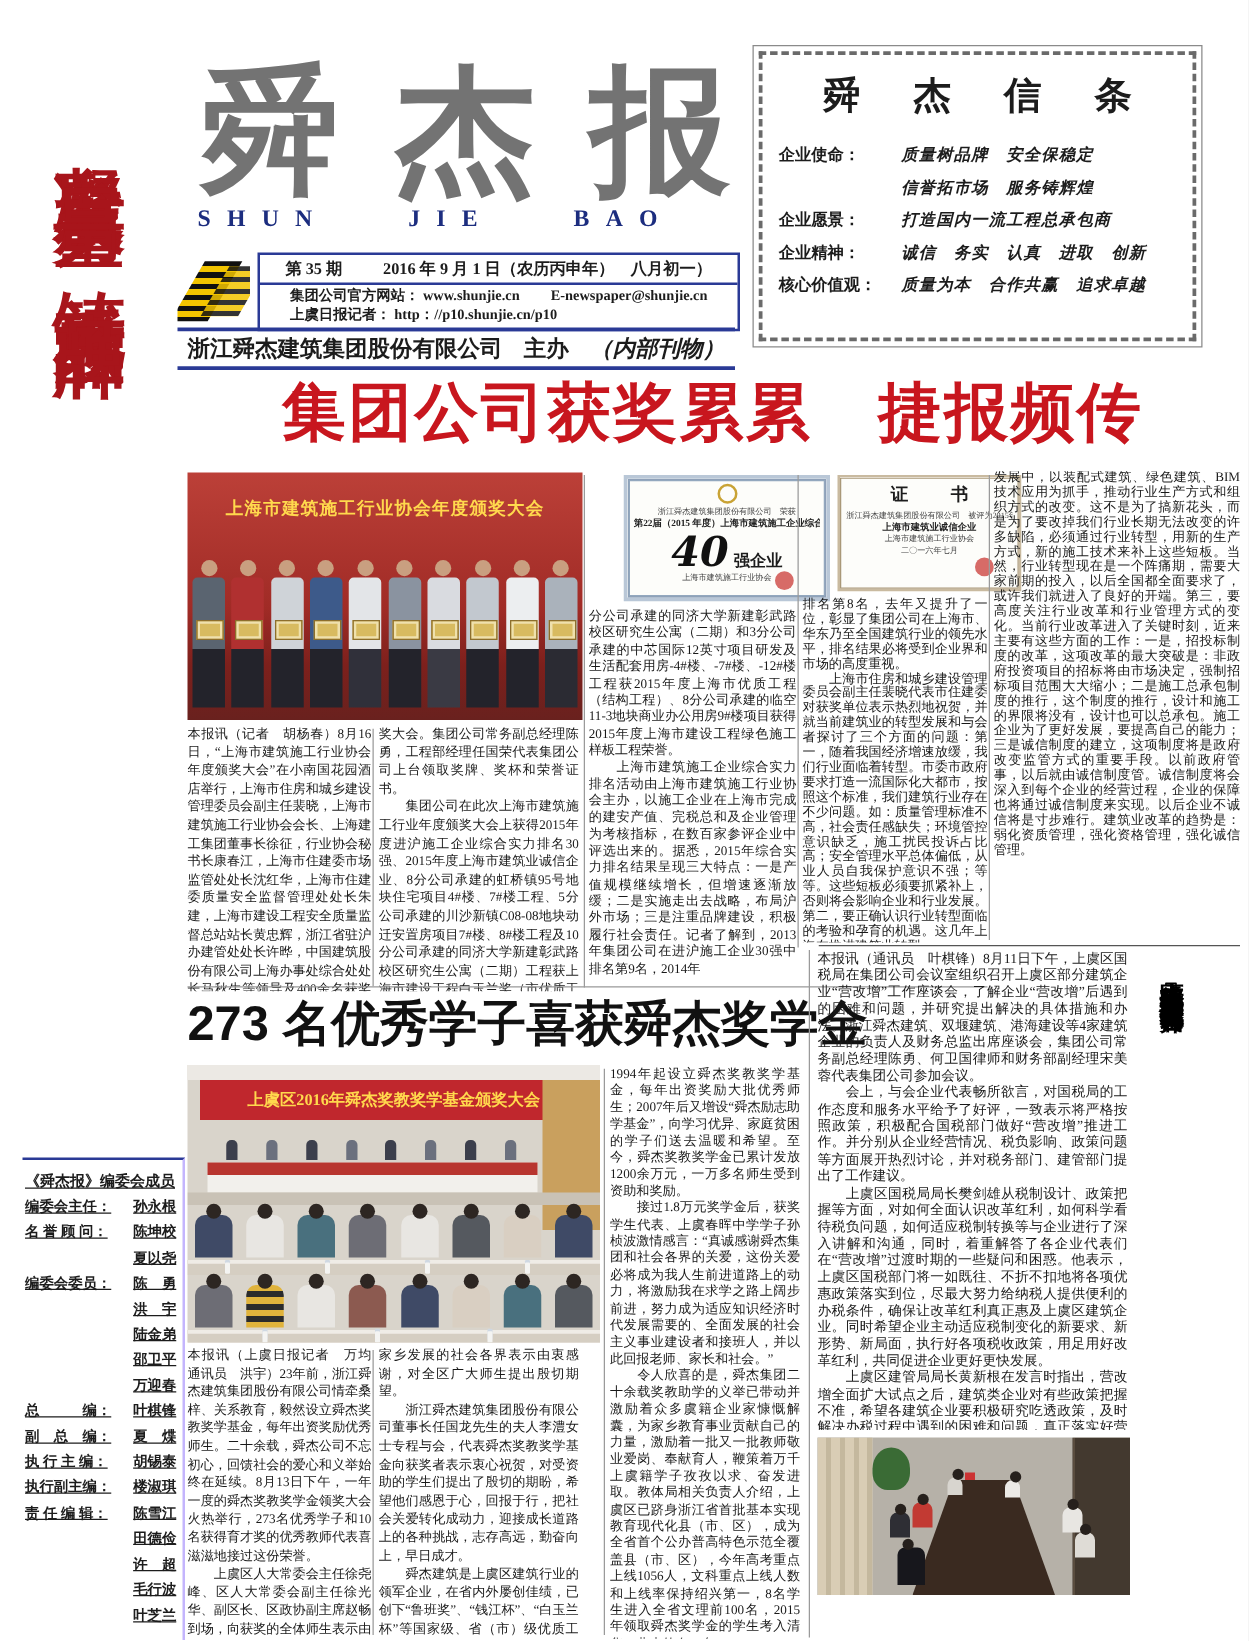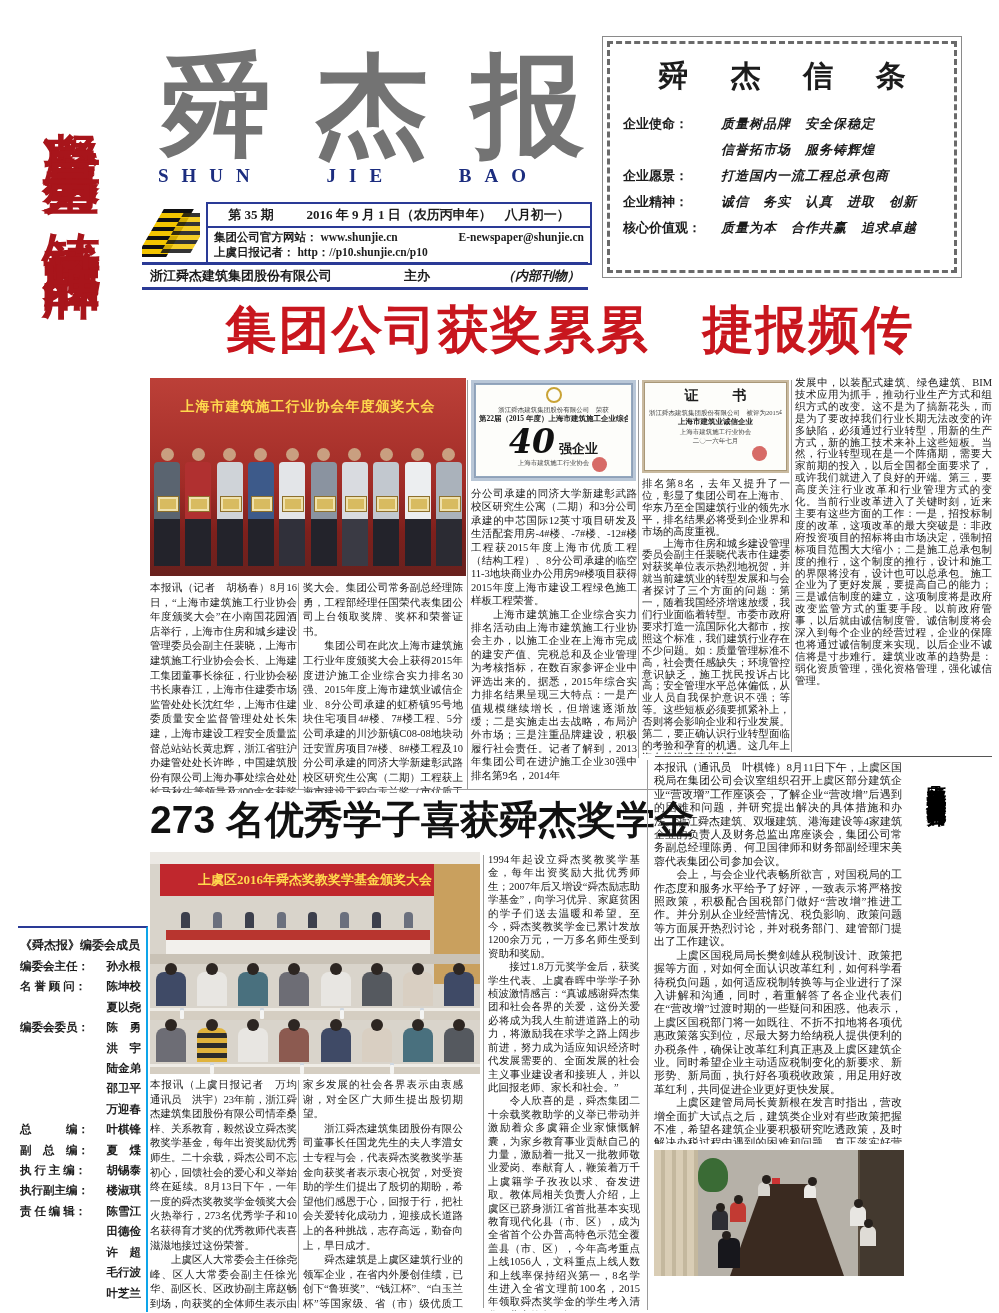--- a/index.html
+++ b/index.html
@@ -16,24 +16,24 @@
     font-weight:bold;font-size:112px;line-height:150px;letter-spacing:44px;white-space:nowrap;text-indent:10px;}
   .mast-pinyin{left:158px;top:165px;width:430px;color:#1c2d7f;font-weight:bold;font-size:19px;
     letter-spacing:13px;word-spacing:46px;font-family:"Liberation Serif",serif;white-space:nowrap;}
   .logo{left:142px;top:207px;width:58px;height:52px;overflow:hidden;}
   .logo .stripe{position:absolute;top:2px;width:30px;height:48px;transform:skewX(-30deg);
     background:repeating-linear-gradient(to bottom,#101010 0 4px,#f2c400 4px 9px);}
   .logo .s1{left:8px;} .logo .s2{left:30px;top:6px;height:40px;opacity:.85;}
   .info-box{left:206px;top:202px;width:382px;border:2px solid #2a3a96;background:#fff;}
   .info-row1{display:flex;justify-content:space-around;font-weight:bold;font-size:13px;line-height:20px;
     padding:1px 4px;border-bottom:2px solid #2a3a96;}
-  .info-row2{font-weight:bold;font-size:11.5px;line-height:15px;padding:2px 6px 3px;}
+  .info-row2{font-weight:bold;font-size:11.5px;line-height:15px;padding:2px 24px 3px;}
   .info-row2 .l1{display:flex;justify-content:space-between;}
   .pub-bar{left:142px;top:262px;width:446px;border-top:3px solid #2a3a96;border-bottom:3px solid #2a3a96;
-    padding:2px 8px;display:flex;justify-content:space-between;align-items:center;font-weight:bold;font-size:13px;box-sizing:border-box;}
+    padding:2px 8px;display:flex;justify-content:space-between;align-items:center;font-weight:bold;font-size:18px;box-sizing:border-box;}
   .pub-bar .internal{font-style:italic;}
 
   
   .creed{left:602px;top:36px;width:360px;height:242px;border:1px solid #8a8a8a;padding:4px;box-sizing:border-box;}
   .creed-inner{border:3px dashed #6a6a6a;height:100%;box-sizing:border-box;padding:6px 13px;}
   .creed-title{text-align:center;font-size:30px;font-weight:bold;letter-spacing:16px;text-indent:16px;
     margin:6px 0 14px;font-family:"DejaVu Serif",serif;}
   .creed-row{display:flex;font-size:13px;line-height:26px;}
   .creed-label{min-width:98px;font-weight:bold;white-space:nowrap;}
   .creed-value{font-weight:bold;font-style:italic;letter-spacing:1px;white-space:nowrap;}
@@ -65,21 +65,21 @@
   .person .body{height:104px;border-radius:4px 4px 0 0;}
   .person .plaque{position:absolute;top:48px;left:3px;width:20px;height:14px;background:#d8bb60;
     border:1px solid #8d6f2c;box-shadow:inset 0 0 0 2px #efe1ad;}
   .b1{background:linear-gradient(#5a6470 0 55%,#23232b 55%);} .b2{background:linear-gradient(#b03030 0 55%,#23232b 55%);}
   .b3{background:linear-gradient(#cfd3d8 0 55%,#23232b 55%);} .b4{background:linear-gradient(#3d5a8a 0 55%,#23232b 55%);}
   .b5{background:linear-gradient(#e3e5e8 0 55%,#30303a 55%);} .b6{background:linear-gradient(#8a93a0 0 55%,#23232b 55%);}
   .b7{background:linear-gradient(#d9dbe0 0 55%,#3a3a44 55%);} .b8{background:linear-gradient(#c2c8cf 0 55%,#23232b 55%);}
   .b9{background:linear-gradient(#eceef0 0 55%,#23232b 55%);} .b10{background:linear-gradient(#aab2bb 0 55%,#2b2b33 55%);}
 
   
-  .cert{background:#fdfdfa;box-sizing:border-box;overflow:hidden;text-align:center;}
+  .cert{background:#fdfdfa;box-sizing:border-box;overflow:hidden;text-align:center;margin-left:28px;}
   .cert1{left:471px;top:380px;width:165px;height:101px;border:3px solid #b9c7d7;box-shadow:inset 0 0 0 1px #8fa0b8,inset 0 0 0 2px #93a8be;padding:4px 5px;}
   .cert2{left:642px;top:380px;width:147px;height:93px;border:2px solid #c9baa0;box-shadow:inset 0 0 0 1px #a99878;padding:3px 5px;}
   .cert .tiny{font-size:6.5px;line-height:9px;color:#444;white-space:nowrap;overflow:hidden;}
   .cert .small-bold{font-size:7.5px;line-height:10px;font-weight:bold;color:#222;white-space:nowrap;overflow:hidden;}
   .cert1 .medal{width:12px;height:12px;border:2px solid #c9a335;border-radius:50%;margin:0 auto 2px;}
   .cert1 .rank-row{display:flex;align-items:baseline;justify-content:center;gap:4px;margin-top:1px;}
   .cert1 .rank{font-family:"DejaVu Serif",serif;font-style:italic;font-weight:bold;font-size:33px;line-height:33px;color:#111;}
   .cert1 .rank-suffix{font-size:13px;font-weight:bold;}
   .cert2 .cert-title{font-size:14px;font-weight:bold;letter-spacing:10px;text-indent:10px;margin:2px 0 3px;}
   .seal{position:absolute;width:15px;height:15px;border-radius:50%;background:rgba(198,44,40,.7);}
@@ -121,22 +121,22 @@
   .pp3{left:64px;top:88px;width:22px;height:30px;background:#17171c;}
   .pp4{left:196px;top:56px;background:#e8e6e2;} .pp5{left:206px;top:76px;background:#dfdcd6;}
   .pp6{left:150px;top:34px;width:12px;height:14px;background:#eceae6;} .pp7{left:104px;top:32px;width:12px;height:14px;background:#d8d5cf;}
 
   
   .v-headline{left:906px;top:770px;width:62px;height:544px;writing-mode:vertical-rl;text-orientation:upright;
     font-family:"Liberation Sans",sans-serif;font-weight:900;font-size:19.5px;line-height:62px;
     letter-spacing:1px;color:#000;}
 
   
-  .edit-board{left:18px;top:926px;width:130px;height:386px;border-top:2px solid #2a3a96;border-right:2px solid #0ea5e9;
-    padding:6px 5px 0 2px;box-sizing:border-box;font-weight:bold;font-size:11.5px;}
+  .edit-board{left:18px;top:926px;width:130px;height:386px;border-top:2px solid #2a3a96;border-right:2px solid #c4b5fd;
+    padding:6px 5px 0 2px;box-sizing:border-box;font-weight:bold;font-size:11.5px;text-decoration:underline;}
   .edit-title{font-size:12px;line-height:22px;white-space:nowrap;}
   .edit-row{display:flex;justify-content:space-between;line-height:20.4px;white-space:nowrap;}
 </style>
 </head>
 <body>
 
 <div id="paper">
 
   <div class="abs v-slogan">凝聚发展力量　铸就舜杰品牌</div>
 

